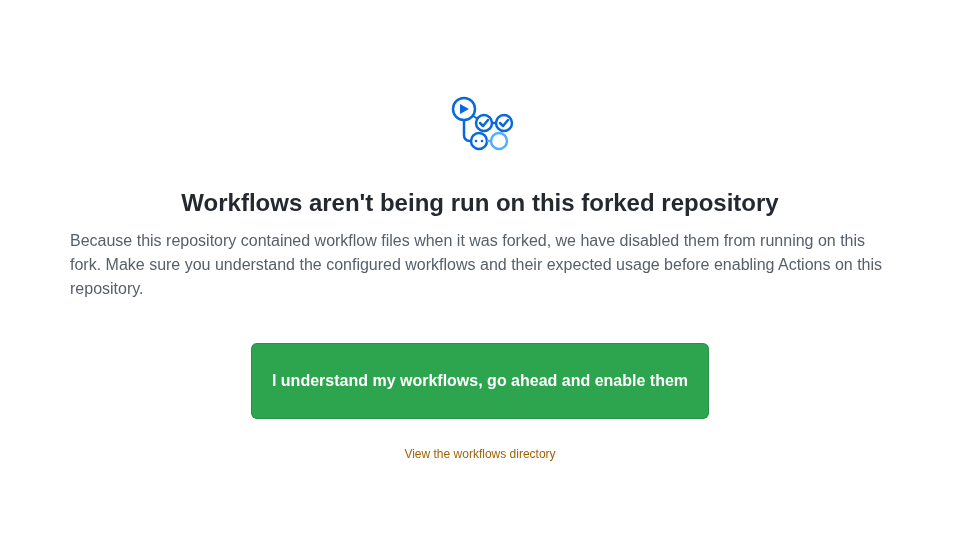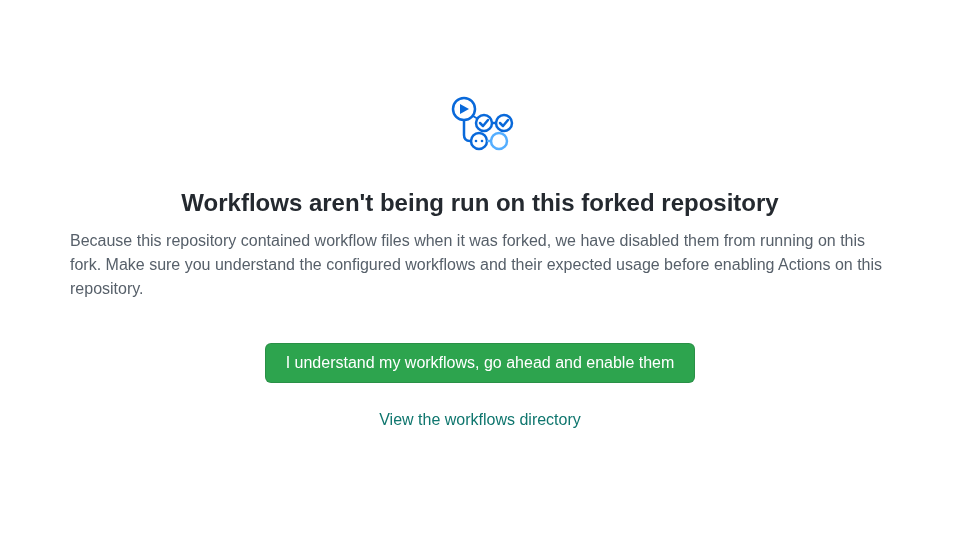--- a/index.html
+++ b/index.html
@@ -34,30 +34,30 @@
       text-align: left;
       max-width: 820px;
       line-height: 1.5;
       margin-bottom: 42px;
     }
     .enable-button {
       background-color: #2da44e;
       color: #ffffff;
       border: 1px solid rgba(27,31,36,0.15);
       border-radius: 6px;
-      padding: 10px 20px;
+      padding: 28px 20px;
       font-size: 16px;
-      font-weight: 400;
+      font-weight: 700;
       cursor: pointer;
       font-family: inherit;
       margin-bottom: 28px;
     }
     .view-link {
-      color: #0f766e;
-      font-size: 16px;
+      color: #a16207;
+      font-size: 12px;
       text-decoration: none;
       cursor: pointer;
     }
   </style>
 </head>
 <body>
 
 <div class="icon-container">
   <svg width="72" height="72" viewBox="0 0 72 72" fill="none">
 

